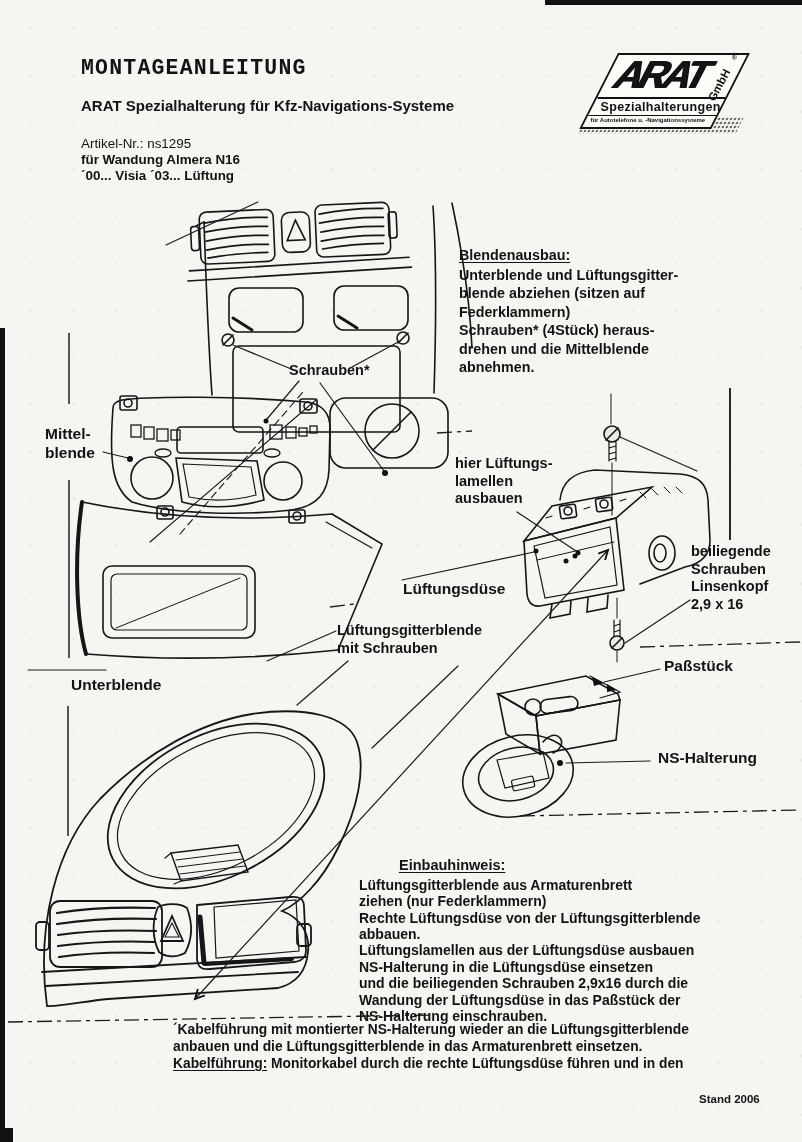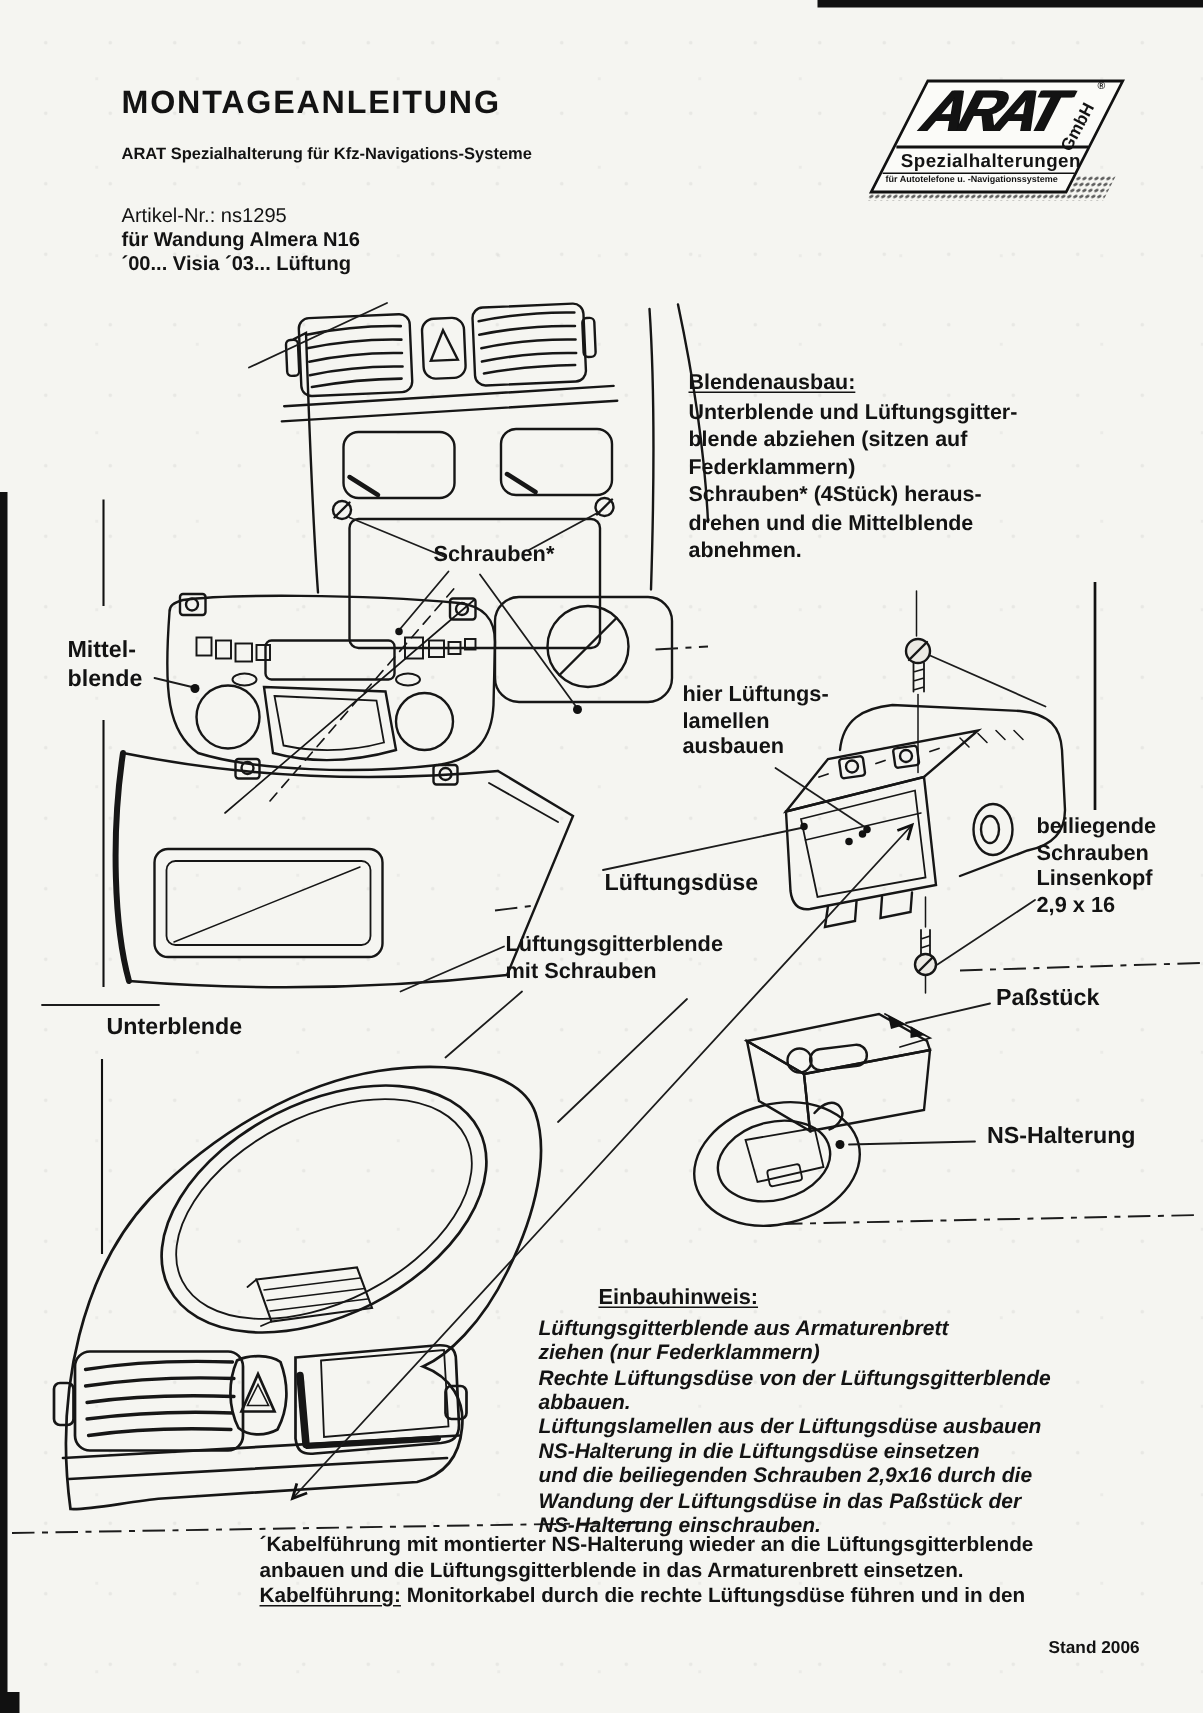--- a/index.html
+++ b/index.html
@@ -14,22 +14,22 @@
       radial-gradient(circle, rgba(0,0,0,0.038) 1px, transparent 1.2px);
     background-size:43px 47px, 67px 59px;
     background-position:9px 5px, 31px 23px;
     overflow:hidden;
     font-family:"Liberation Sans", sans-serif;
     color:#131313;
   }
   .abs{position:absolute;}
   .pre{white-space:pre-line;}
   .ul{text-decoration:underline;text-underline-offset:2px;}
-  .title{font-size:21.5px;font-weight:bold;letter-spacing:1.2px;}
-  .subtitle{font-size:11px;font-weight:bold;}
+  .title{font-size:21.5px;font-weight:bold;letter-spacing:1.2px;font-family:Liberation Mono, monospace;}
+  .subtitle{font-size:15px;font-weight:bold;}
   .article{font-size:13.4px;line-height:16px;}
   .article .ln2,.article .ln3{font-weight:bold;}
   .lbl{font-weight:bold;font-size:14.5px;line-height:1.22;}
   .lbl-lg{font-weight:bold;font-size:15.5px;line-height:1.2;}
   .txtblock{font-weight:bold;font-size:14.3px;line-height:18.5px;}
   .txtblock .hd{display:block;margin-bottom:1px;}
   .einbau-body{font-weight:bold;font-size:14px;line-height:16.4px;}
   .footer{font-weight:bold;font-size:13.8px;line-height:17px;}
   .footer .center-ln{padding-left:92px;}
   .stand{font-weight:bold;font-size:11.5px;}
@@ -341,21 +341,21 @@
     <span class="pre">Unterblende und Lüftungsgitter-
 blende abziehen (sitzen auf
 Federklammern)
 Schrauben* (4Stück) heraus-
 drehen und die Mittelblende
 abnehmen.</span>
   </div>
 
   <div class="abs" style="left:359px;top:857px;width:420px;">
     <div class="lbl ul" style="margin-left:40px;font-size:14.5px;">Einbauhinweis:</div>
-    <div class="einbau-body pre" style="margin-top:2px;font-style:italic;">Lüftungsgitterblende aus Armaturenbrett
+    <div class="einbau-body pre" style="margin-top:2px;">Lüftungsgitterblende aus Armaturenbrett
 ziehen (nur Federklammern)
 Rechte Lüftungsdüse von der Lüftungsgitterblende
 abbauen.
 Lüftungslamellen aus der Lüftungsdüse ausbauen
 NS-Halterung in die Lüftungsdüse einsetzen
 und die beiliegenden Schrauben 2,9x16 durch die
 Wandung der Lüftungsdüse in das Paßstück der
 NS-Halterung einschrauben.</div>
   </div>
 

